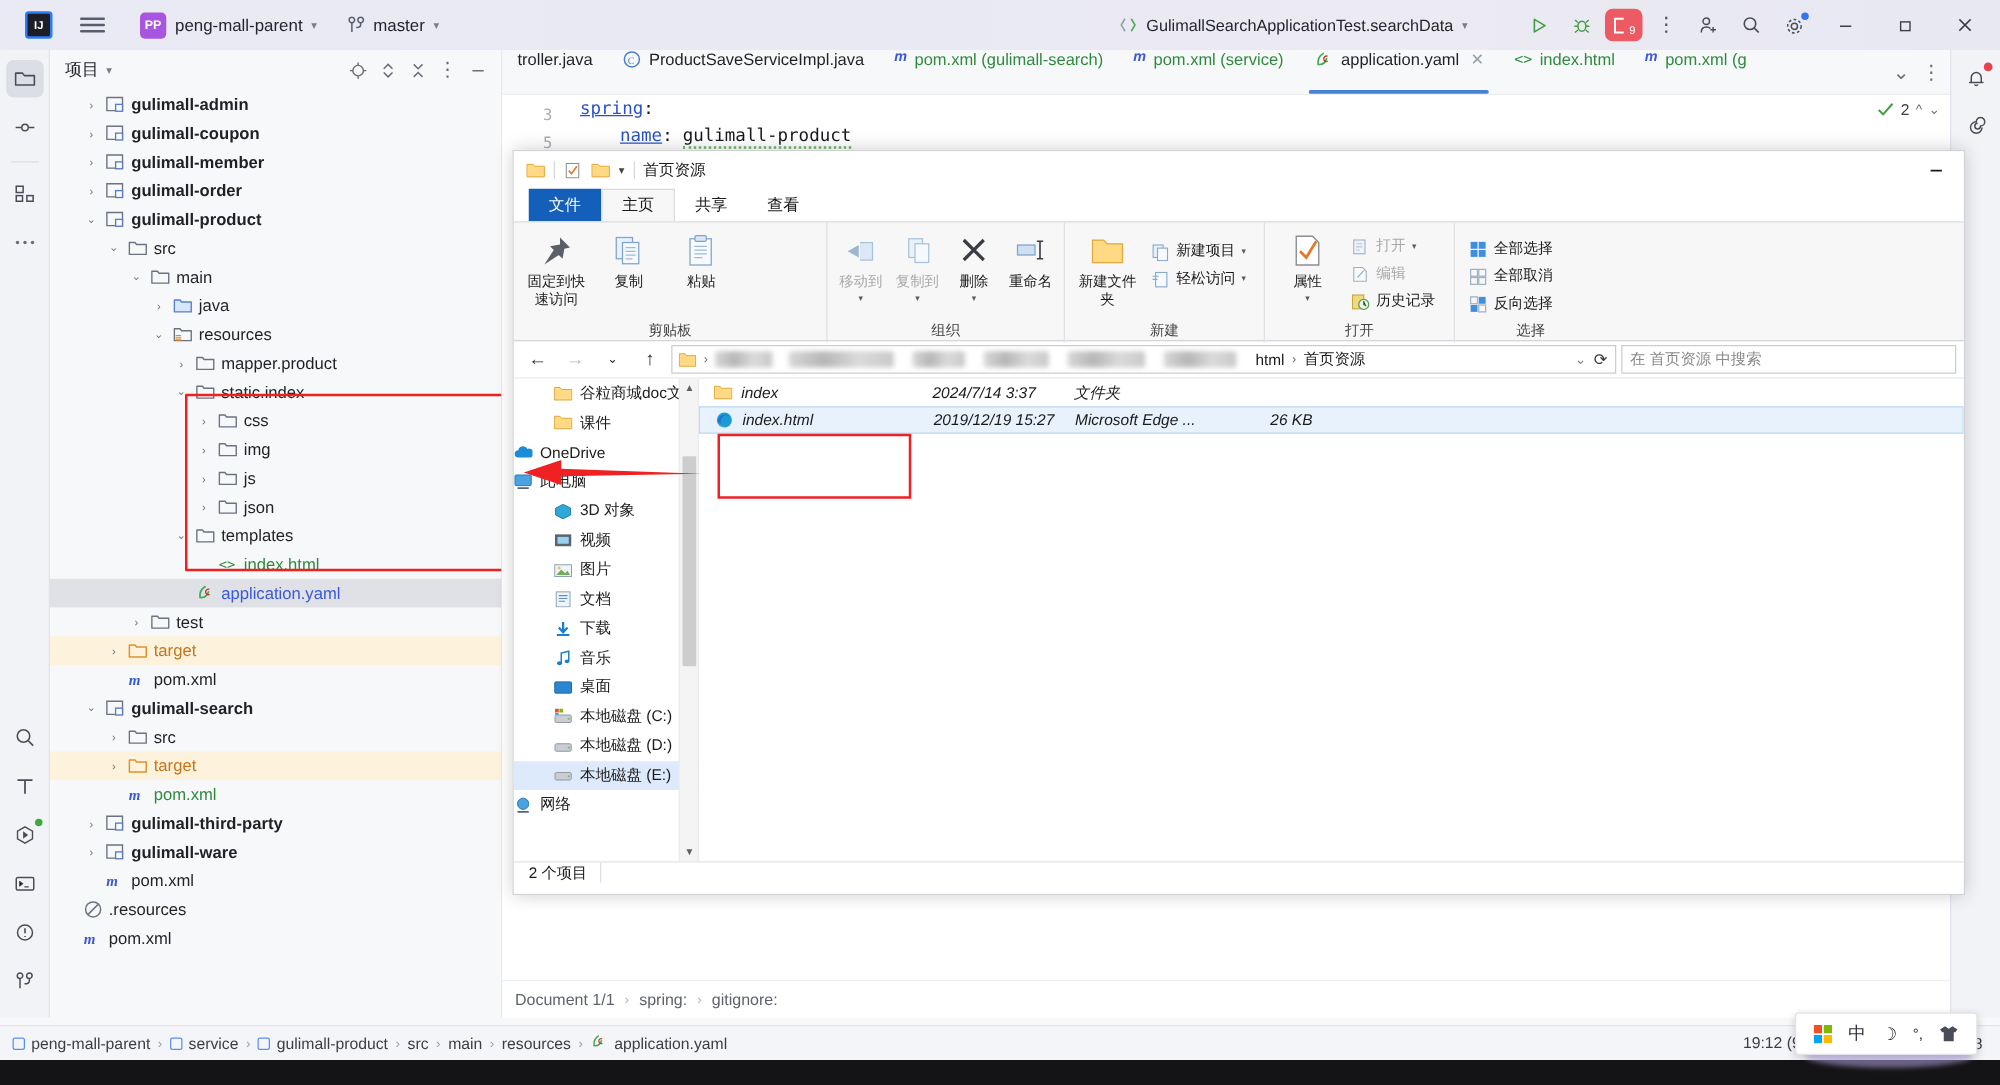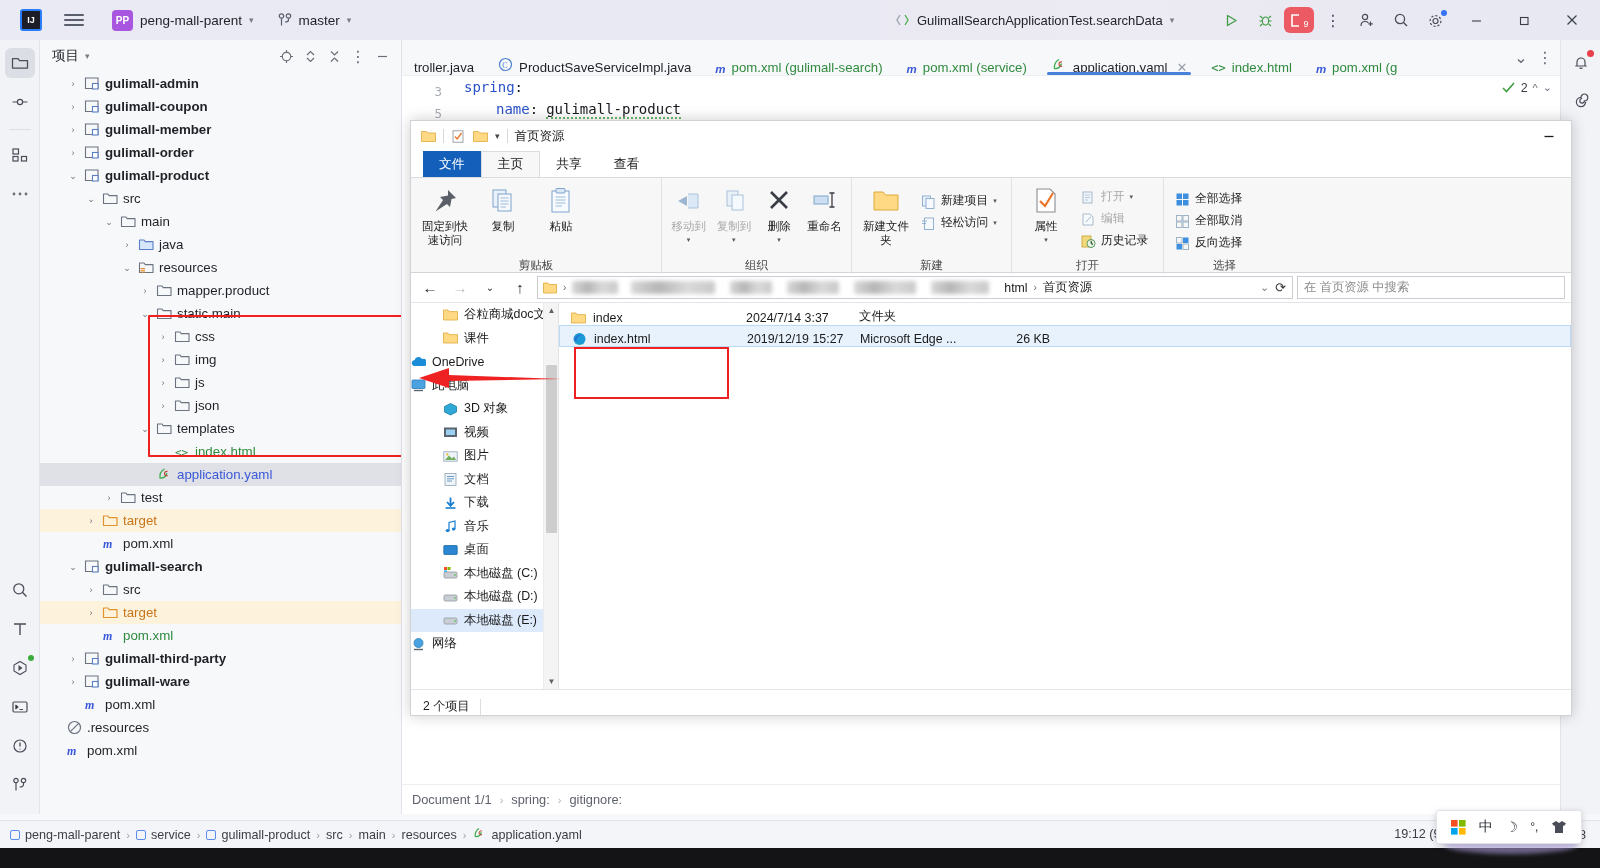--- a/index.html
+++ b/index.html
@@ -112,21 +112,21 @@
     position:absolute; border:2.5px solid #ef2020; pointer-events:none; border-radius:1px;
   }
 
   
   .editor {
     position:absolute; left:402px; top:40px; right:40px; height:774px;
     background:#ffffff;
   }
   .tabbar { height:36px; background:#f7f8fa; display:flex; align-items:stretch; position:relative; border-bottom:1px solid #eceef2;}
   .tab {
-    display:flex; align-items:flex-end; gap:6px; padding:0 12px; font-size:13.2px;
+    display:flex; align-items:flex-start; gap:6px; padding:0 12px; font-size:13.2px;
     color:#1f2126; cursor:pointer; white-space:nowrap; position:relative;
   }
   .tab.active::after{
     content:""; position:absolute; left:8px; right:8px; bottom:0; height:3px;
     background:#4781d8; border-radius:2px;
   }
   .tab .tclose { color:#9aa0ab; font-size:13px; margin-left:3px;}
   .tab-ico { font-size:11.5px; font-style:italic; font-weight:bold; }
   .tabbar-right { margin-left:auto; display:flex; align-items:center; gap:2px; padding-right:4px;}
   .tb-small { width:22px;height:22px;display:flex;align-items:center;justify-content:center;color:#6b6e79;cursor:pointer;border-radius:4px;}
@@ -140,21 +140,21 @@
     position:absolute; left:0; right:0; top:36px; bottom:30px; background:#fff;
     font-family:"DejaVu Sans Mono","Liberation Mono",monospace; font-size:14px;
   }
   .gutter {
     position:absolute; left:0; top:0; width:48px; bottom:0; background:#fff;
     color:#a8acb4; font-size:12.5px; text-align:right; padding-right:8px; padding-top:5px;
     font-family:"DejaVu Sans Mono","Liberation Mono",monospace;
   }
   .gutter div{ height:22px; line-height:22px; }
   .codeline { height:22px; line-height:22px; padding-left:62px; white-space:pre; }
-  .k-blue { color:#2a52c8; }
+  .k-blue { color:#2a52c8;text-decoration:underline; }
   .k-dark { color:#16181d; }
   .squiggle { border-bottom: 2px dotted #6bb86b; }
 
   .doc-breadcrumb {
     position:absolute; left:0; right:0; bottom:0; height:30px;
     display:flex; align-items:center; gap:8px; padding-left:10px;
     font-size:12.8px; color:#5e626c; background:#fff; border-top:1px solid #eceef2;
   }
   .doc-breadcrumb .sep{ color:#aeb2bb; font-size:11px; }
 
@@ -264,27 +264,27 @@
   .navscroll .up,.navscroll .down{ position:absolute; left:0; width:15px; height:15px; display:flex;align-items:center;justify-content:center;font-size:8px;color:#606060;}
   .navscroll .up{ top:0; } .navscroll .down{ bottom:0; }
 
   .ex-list{ flex:1; position:relative; overflow:hidden; }
   .lhead{
     height:26px; display:flex; align-items:center; border-bottom:1px solid #e3e4e7; font-size:12.3px; color:#2b2b2b;
     background:#fff;
   }
   .lhead .hc{ padding-left:12px; position:relative; height:26px; display:flex; align-items:center;}
   .lhead .hc + .hc{ border-left:1px solid #e6e7ea; }
-  .lrow{ height:22px; display:flex; align-items:flex-end; font-size:12.4px; cursor:pointer; }
+  .lrow{ height:22px; display:flex; align-items:center; font-size:12.4px; cursor:pointer;font-style:italic; }
   .lrow.sel{ background:#e8f2fd; border:1px solid #bcd9f5; }
   .lcell{ padding-left:12px; display:flex; align-items:center; gap:7px; white-space:nowrap;}
 
   .ex-status{
     position:absolute; left:0; right:0; bottom:0; height:26px; background:#fff;
-    border-top:1px solid #e3e4e7; display:flex; align-items:flex-end; padding-left:12px; font-size:12.2px;
+    border-top:1px solid #e3e4e7; display:flex; align-items:flex-start; padding-left:12px; font-size:12.2px;
   }
   .ex-status .divider{ width:1px;height:16px;background:#dcdee1;margin-left:10px;}
 
   .red-box-files{
     position:absolute; border:2.5px solid #ef2020; pointer-events:none; z-index:25;
   }
   .red-arrow{ position:absolute; z-index:26; pointer-events:none; }
 </style>
 </head>
 <body>
@@ -565,21 +565,21 @@
           <span class="ico"><svg width="17" height="17" viewBox="0 0 17 17">
               <path d="M1.5 4 H6 L7.2 5.6 H15 V13.5 H1.5 Z" fill="none" stroke="#6b7280" stroke-width="1.1" stroke-linejoin="round"></path>
             </svg></span>
           <span class="tlabel">mapper.product</span>
         </div>
         <div class="trow" style="padding-left: 98px;">
           <span class="arrow">⌄</span>
           <span class="ico"><svg width="17" height="17" viewBox="0 0 17 17">
               <path d="M1.5 4 H6 L7.2 5.6 H15 V13.5 H1.5 Z" fill="none" stroke="#6b7280" stroke-width="1.1" stroke-linejoin="round"></path>
             </svg></span>
-          <span class="tlabel">static.main</span>
+          <span class="tlabel">static.index</span>
         </div>
         <div class="trow" style="padding-left: 116px;">
           <span class="arrow">›</span>
           <span class="ico"><svg width="17" height="17" viewBox="0 0 17 17">
               <path d="M1.5 4 H6 L7.2 5.6 H15 V13.5 H1.5 Z" fill="none" stroke="#6b7280" stroke-width="1.1" stroke-linejoin="round"></path>
             </svg></span>
           <span class="tlabel">css</span>
         </div>
         <div class="trow" style="padding-left: 116px;">
           <span class="arrow">›</span>

